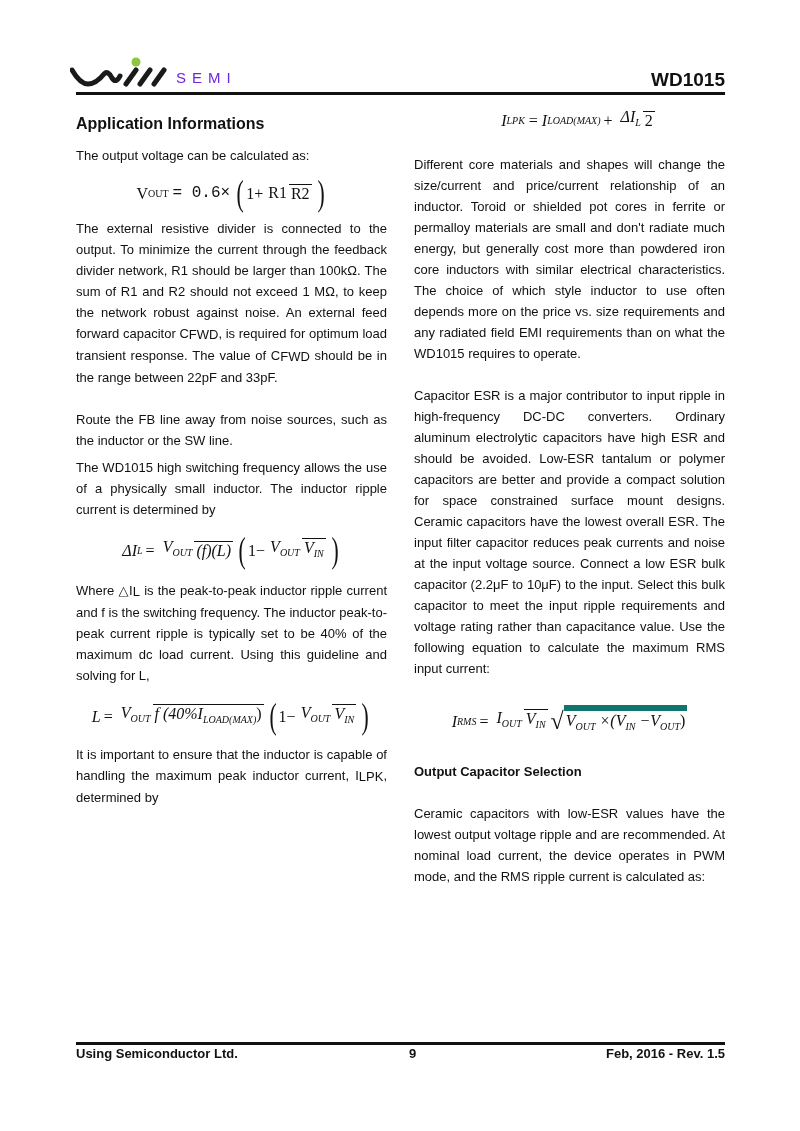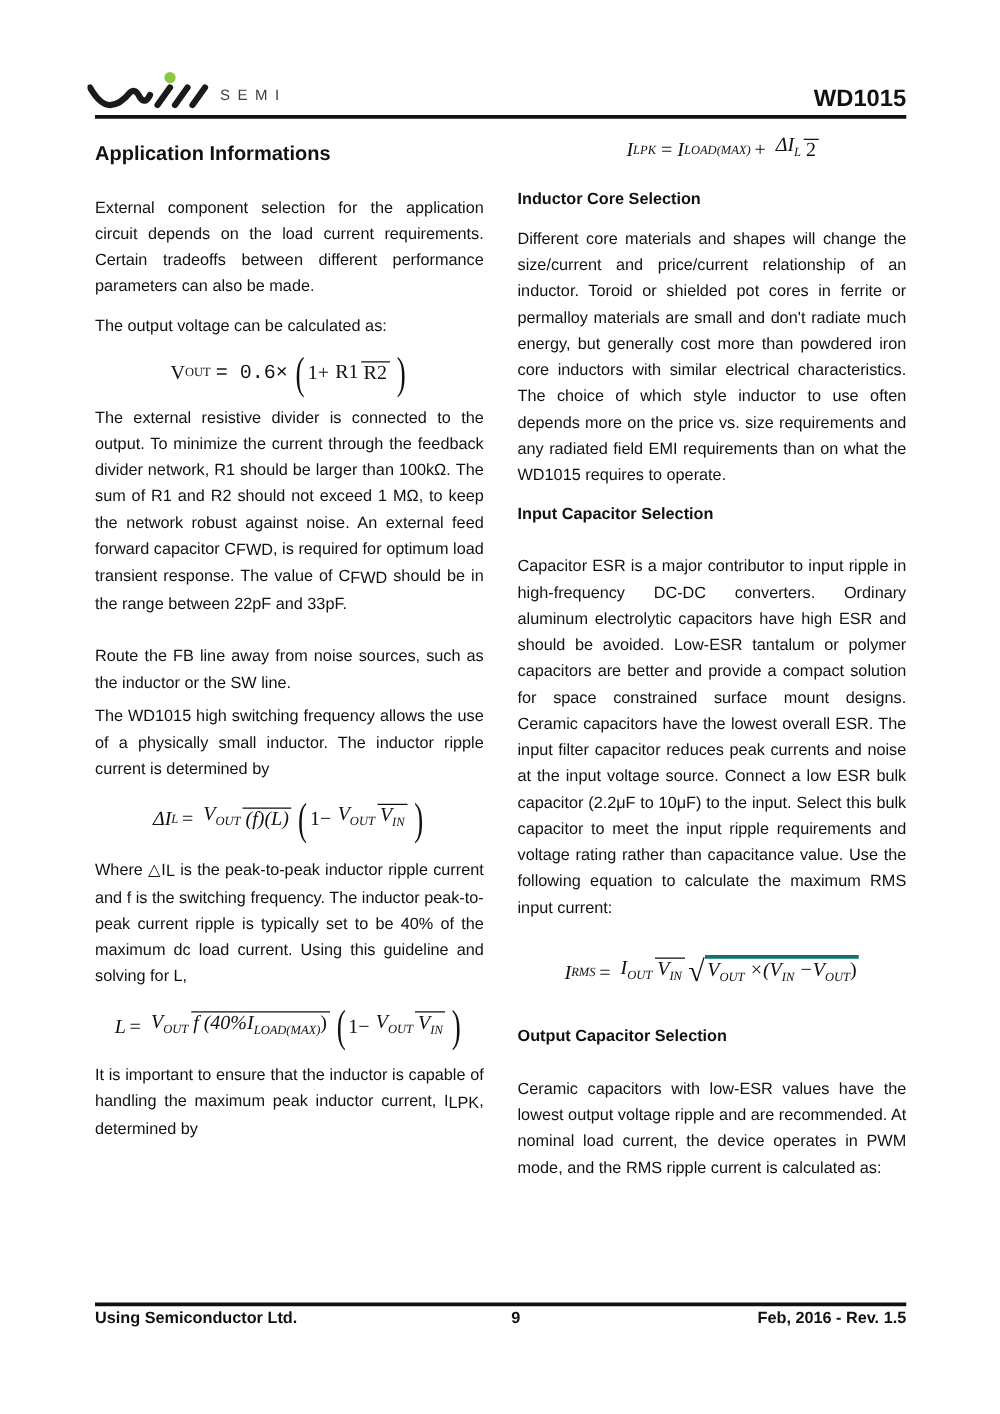--- a/index.html
+++ b/index.html
@@ -1,21 +1,21 @@
 <!DOCTYPE html>
 <html><head>
 <meta charset="utf-8">
 <style>
   * { margin: 0; padding: 0; box-sizing: border-box; }
   html, body { width: 800px; height: 1131px; background: #ffffff; }
   body { position: relative; font-family: "Liberation Sans", sans-serif; color: #111; overflow: hidden; }
 
   .header { position: absolute; left: 70px; top: 56px; width: 655px; height: 40px; }
   .logo { position: absolute; left: 0; top: 0; width: 180px; height: 36px; }
-  .logo-semi { position: absolute; left: 106px; top: 13px; font-size: 12px; letter-spacing: 6px; font-weight: normal; color: #404040; }
+  .logo-semi { position: absolute; left: 106px; top: 13px; font-size: 15px; letter-spacing: 6px; font-weight: normal; color: #6d28d9; }
   .doc-id { position: absolute; right: 0; top: 13px; font-size: 19px; font-weight: bold; color: #111; }
   .rule-top { position: absolute; left: 76px; top: 92px; width: 649px; height: 3px; background: #111; }
   .rule-bottom { position: absolute; left: 76px; top: 1042px; width: 649px; height: 3px; background: #111; }
 
   .col { position: absolute; width: 311px; font-size: 13px; line-height: 21px; }
   .col-left { left: 76px; top: 97px; }
   .col-right { left: 414px; top: 97px; }
 
   .section-title { font-size: 16px; font-weight: bold; margin: 0; line-height: 20px; }
   .h3 { font-size: 13px; font-weight: bold; line-height: 21px; }
@@ -25,21 +25,21 @@
   .eq { font-family: "Liberation Serif", serif; display: flex; align-items: center; justify-content: center; font-size: 16px; }
   .eq i { font-style: italic; }
   .eq .s { font-size: 10px; font-style: italic; vertical-align: -4px; }
   .eq .su { font-size: 10px; vertical-align: -4px; font-style: normal; }
   .frac { display: inline-flex; flex-direction: row; align-items: center; margin: 0 3px; vertical-align: middle; }
   .frac .num { padding: 0 2px; line-height: 18px; }
   .frac .den { border-top: 1px solid #111; padding: 0 2px; line-height: 18px; }
   .paren { font-size: 36px; font-weight: 100; line-height: 36px; transform: scaleX(0.6); display: inline-block; }
   .sqrt-wrap { display: inline-flex; align-items: center; }
   .sqrt-sign { font-size: 24px; }
-  .sqrt-body { border-top: 3px solid #0f766e; padding: 0 2px; line-height: 20px; }
+  .sqrt-body { border-top: 6px solid #0f766e; padding: 0 2px; line-height: 20px; }
 
   .footer { position: absolute; left: 76px; top: 1046px; width: 649px; font-size: 13px; font-weight: bold; display: flex; justify-content: space-between; }
   .footer .page { position: absolute; left: 333px; }
 </style>
 </head>
 <body>
 
 <div class="header">
   <div class="logo">
     <svg width="104" height="36" viewBox="0 0 104 36">
@@ -50,21 +50,20 @@
       <circle cx="66" cy="6" r="4.5" fill="#8dc63f"></circle>
     </svg>
     <span class="logo-semi">SEMI</span>
   </div>
   <div class="doc-id">WD1015</div>
 </div>
 <div class="rule-top"></div>
 
 <div class="col col-left">
   <div class="section-title" style="margin-top:17px;">Application Informations</div>
-  <p class="body" style="margin-top:21px;">External component selection for the application circuit depends on the load current requirements. Certain tradeoffs between different performance parameters can also be made.</p>
 
   <p class="body" style="margin-top:11px;">The output voltage can be calculated as:</p>
 
   <div class="eq" style="height:46px; margin-top:4px;">
     <span>V</span>
       <span class="su">OUT</span>
     <span style="margin:0 4px;font-family:Liberation Mono, monospace;">= 0.6×</span>
     <span class="paren">(</span>
     <span>1+</span>
     <span class="frac">
@@ -130,24 +129,22 @@
     <span style="margin:0 4px;">=</span>
     <i>I</i>
       <span class="s">LOAD(MAX)</span>
     <span style="margin:0 3px;">+</span>
     <span class="frac">
         <span class="num"><i>ΔI</i><span class="s">L</span></span>
         <span class="den">2</span>
       </span>
   </div>
 
-  <div class="h3" style="margin-top:5px;">Inductor Core Selection</div>
   <p class="body" style="margin-top:11px;">Different core materials and shapes will change the size/current and price/current relationship of an inductor. Toroid or shielded pot cores in ferrite or permalloy materials are small and don't radiate much energy, but generally cost more than powdered iron core inductors with similar electrical characteristics. The choice of which style inductor to use often depends more on the price vs. size requirements and any radiated field EMI requirements than on what the WD1015 requires to operate.</p>
 
-  <div class="h3" style="margin-top:10px;">Input Capacitor Selection</div>
   <p class="body" style="margin-top:21px;">Capacitor ESR is a major contributor to input ripple in high-frequency DC-DC converters. Ordinary aluminum electrolytic capacitors have high ESR and should be avoided. Low-ESR tantalum or polymer capacitors are better and provide a compact solution for space constrained surface mount designs. Ceramic capacitors have the lowest overall ESR. The input filter capacitor reduces peak currents and noise at the input voltage source. Connect a low ESR bulk capacitor (2.2μF to 10μF) to the input. Select this bulk capacitor to meet the input ripple requirements and voltage rating rather than capacitance value. Use the following equation to calculate the maximum RMS input current:</p>
 
   <div class="eq" style="height:60px; margin-top:12px;">
     <i>I</i>
       <span class="s">RMS</span>
     <span style="margin:0 3px;">=</span>
     <span class="frac">
         <span class="num"><i>I</i><span class="s">OUT</span></span>
         <span class="den"><i>V</i><span class="s">IN</span></span>
       </span>

